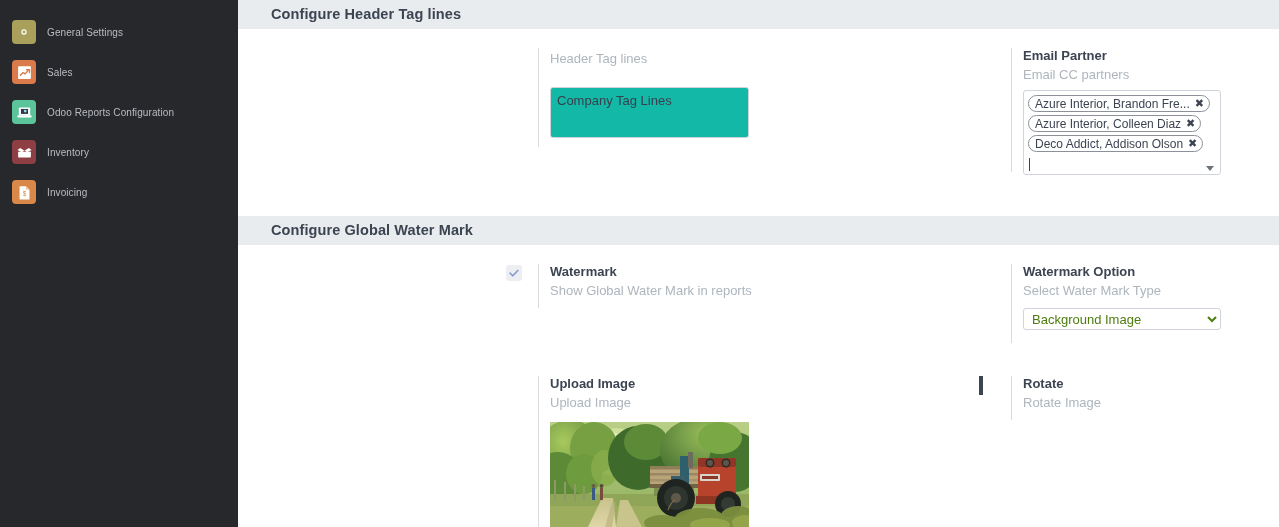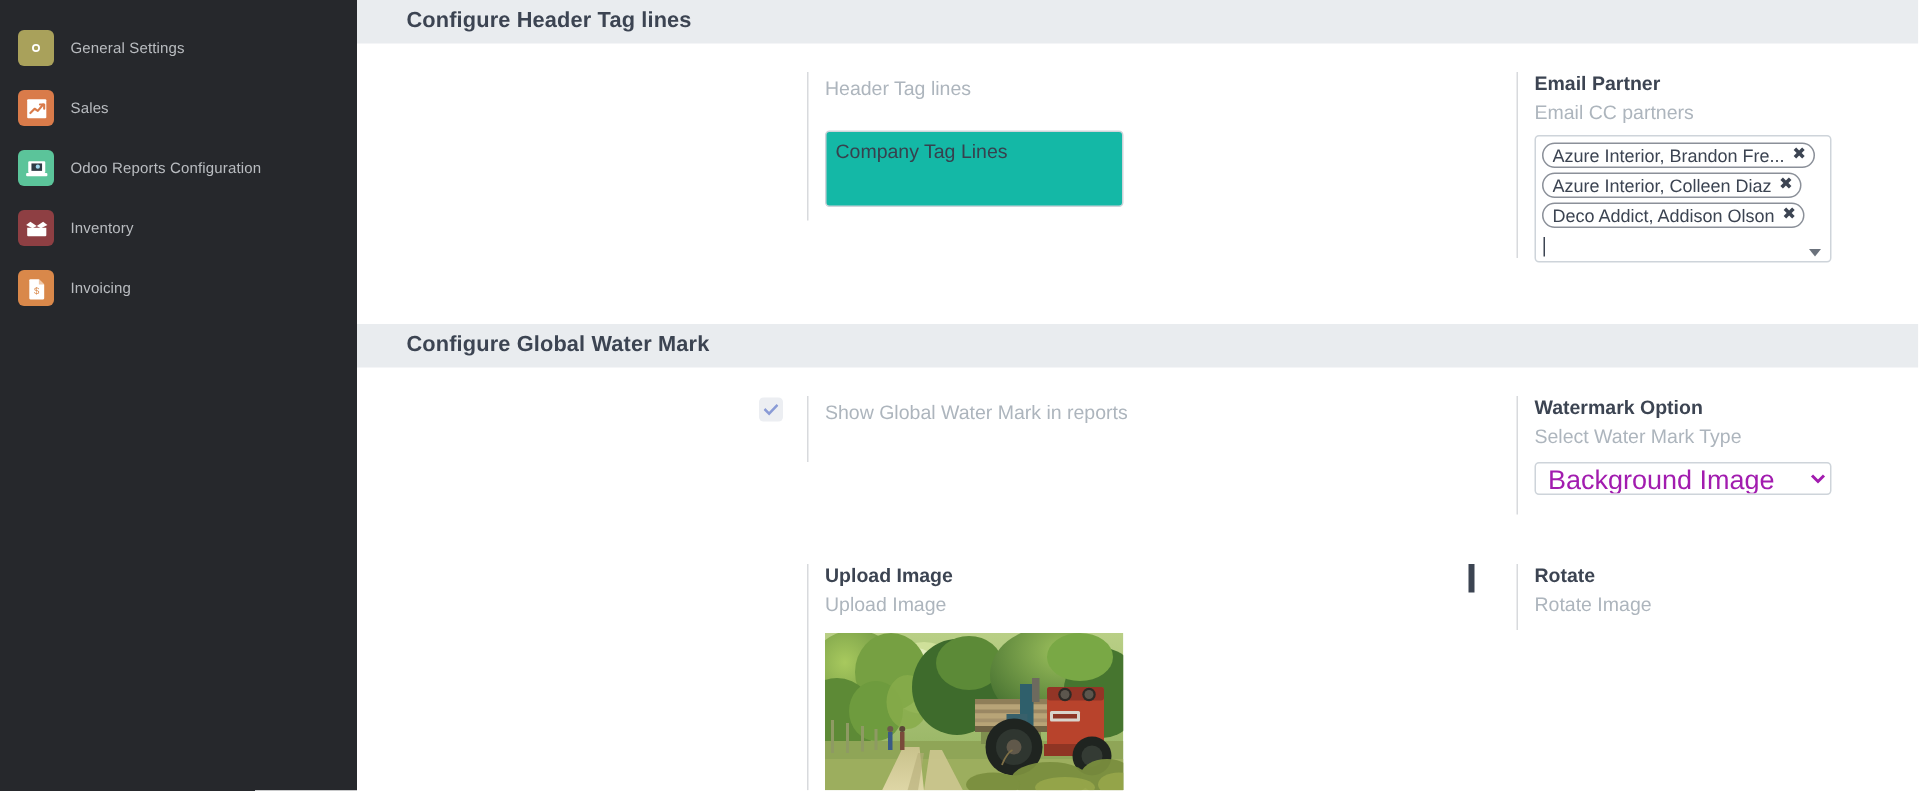--- a/index.html
+++ b/index.html
@@ -172,22 +172,22 @@
 
   #wmopt-col { position: absolute; left: 773px; top: 264px; width: 300px; }
   #wmopt-col.bar::before { height: 79px; }
   #wm-select {
     margin-top: 9px;
     width: 198px; height: 22px;
     border: 1px solid #ced4da;
     border-radius: 3px;
     background: #fff;
     font-family: "Liberation Sans", sans-serif;
-    font-size: 18px;
-    color: #a21caf;
+    font-size: 13px;
+    color: #4d7c0f;
     padding: 0 4px;
     cursor: pointer;
   }
 
   
   #upload-col { position: absolute; left: 300px; top: 376px; width: 430px; }
   #upload-col.bar::before { height: 151px; }
   #thumb {
     margin-top: 11px;
     width: 199px; height: 105px;
@@ -312,20 +312,21 @@
 
     <div id="wm-check-wrap">
       <span class="cbx-small">
         <svg width="10" height="10" viewBox="0 0 12 12">
           <path d="M1.5 6.3l3 3 6-6.2" stroke="#8a9bd6" stroke-width="2" fill="none" stroke-linecap="square"></path>
         </svg>
       </span>
     </div>
 
     <div id="wm-col" class="col bar">
+      <div class="f-title">Watermark</div>
       <div class="f-help">Show Global Water Mark in reports</div>
     </div>
 
     <div id="wmopt-col" class="col bar">
       <div class="f-title">Watermark Option</div>
       <div class="f-help">Select Water Mark Type</div>
       <select id="wm-select"><option value="Background Image">Background Image</option><option value="Text">Text</option></select>
     </div>
 
     <div id="upload-col" class="col bar">

